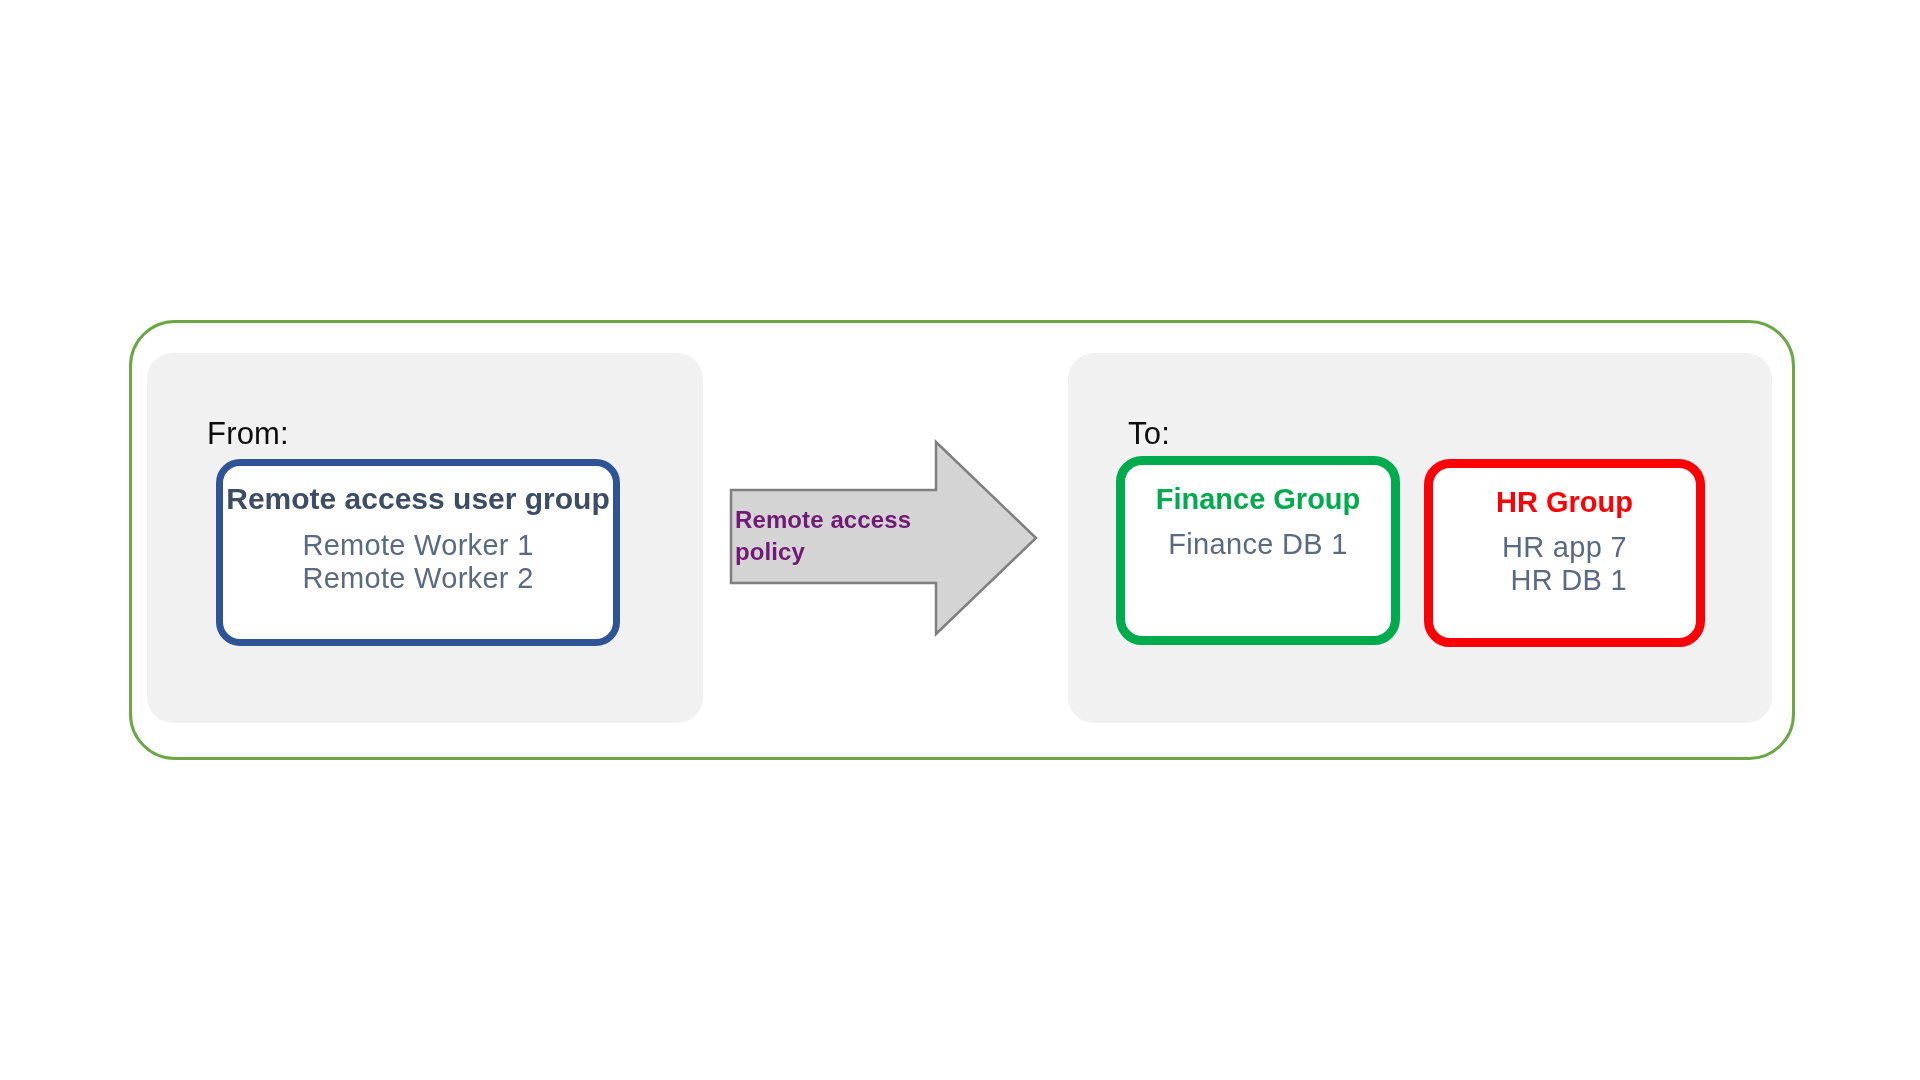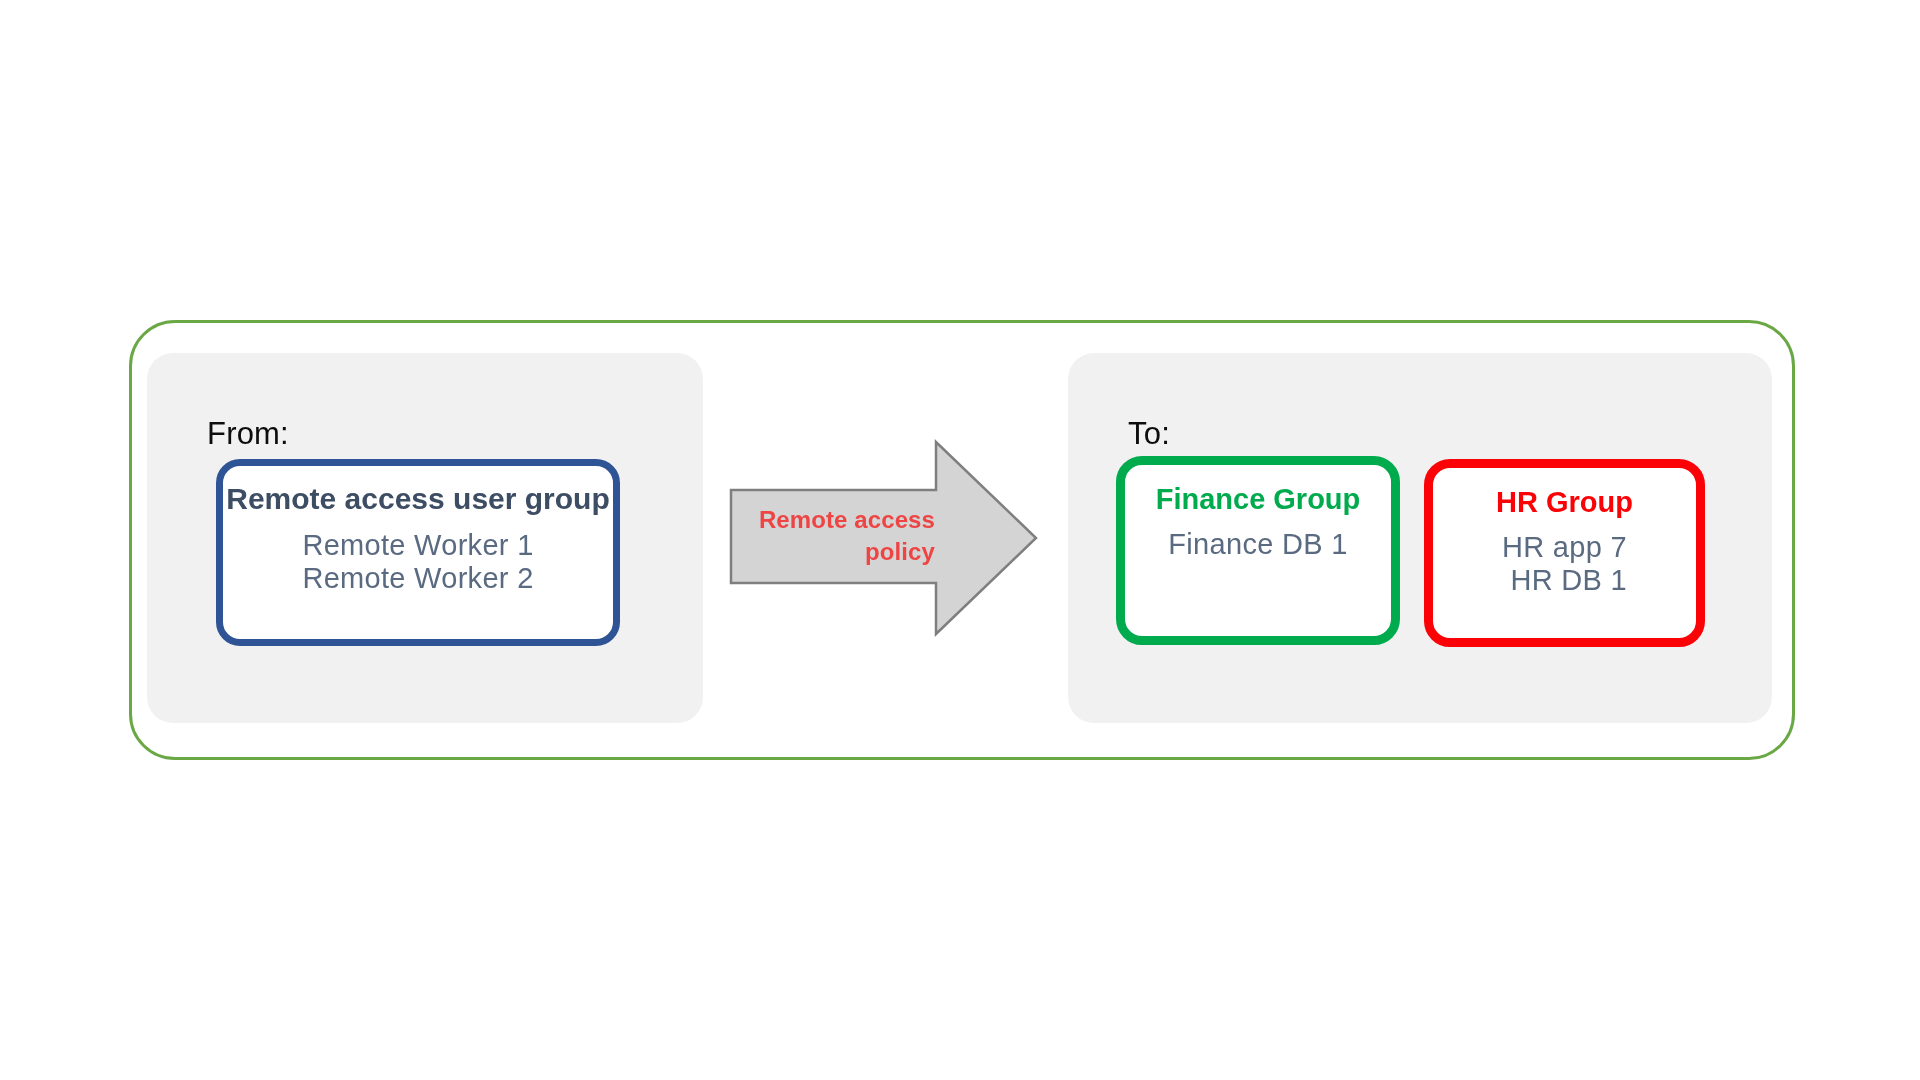--- a/index.html
+++ b/index.html
@@ -145,26 +145,26 @@
   .arrow-wrap svg {
     display: block;
     width: 312px;
     height: 200px;
   }
   .arrow-label {
     position: absolute;
     left: 735px;
     top: 504px;
     width: 200px;
-    text-align: right;
+    text-align: left;
     font-family: "Liberation Sans", sans-serif;
     font-weight: 700;
     font-size: 24px;
     line-height: 1.33;
-    color: #ef4444;
+    color: #701a75;
     letter-spacing: 0.1px;
   }
 </style>
 </head>
 <body>
 
 <div id="stage">
 
   <div class="policy-frame"></div>
 

